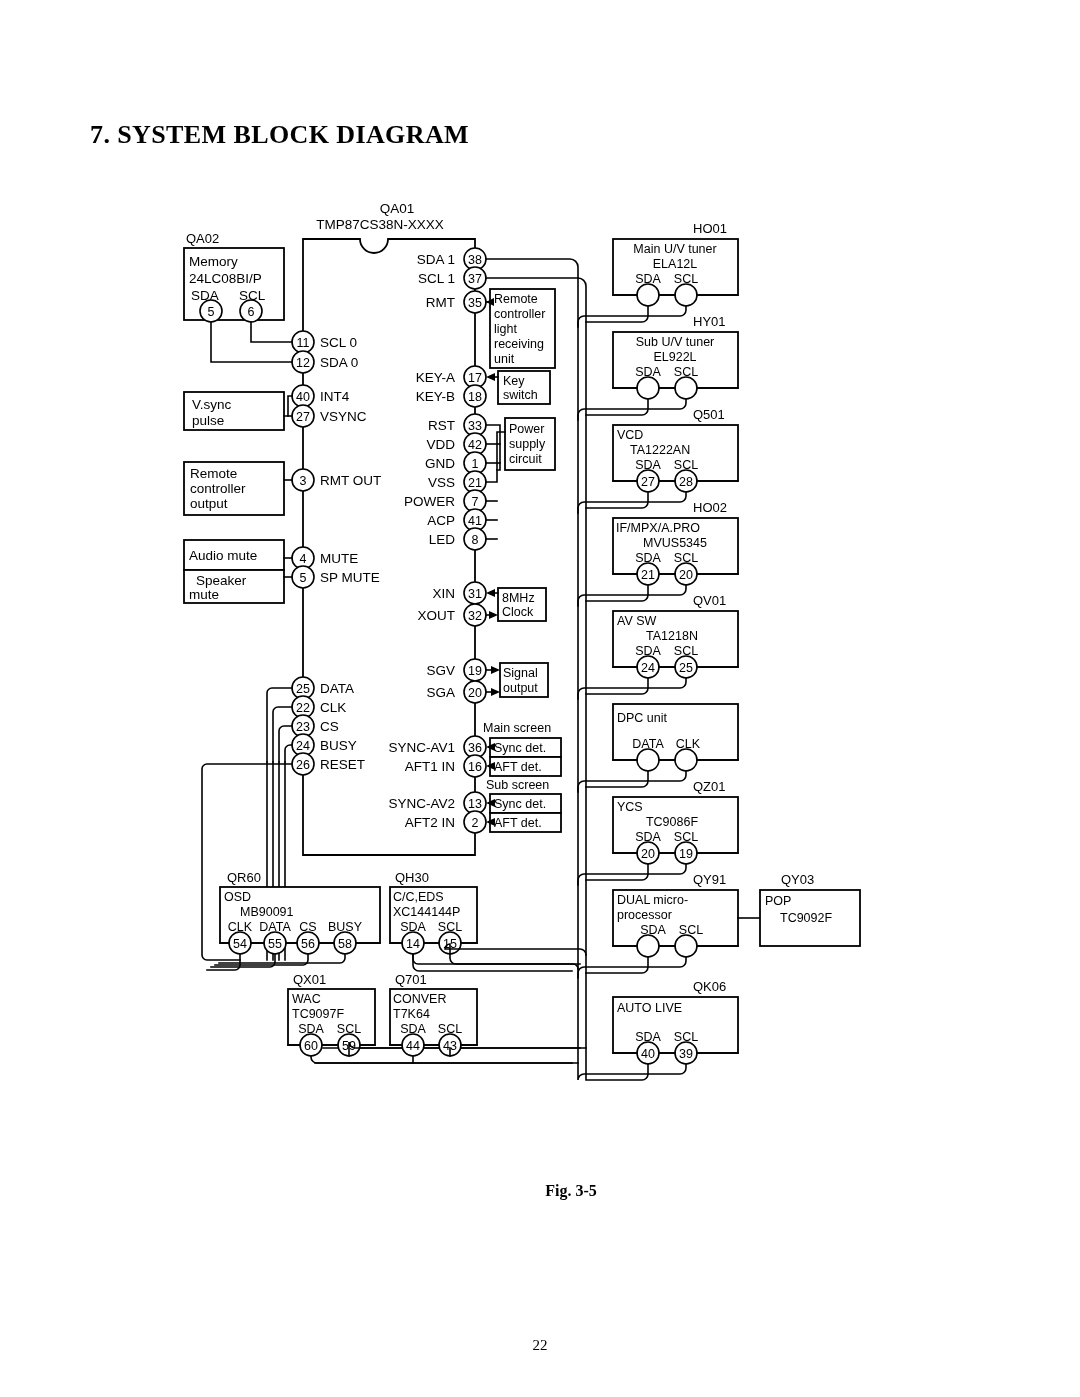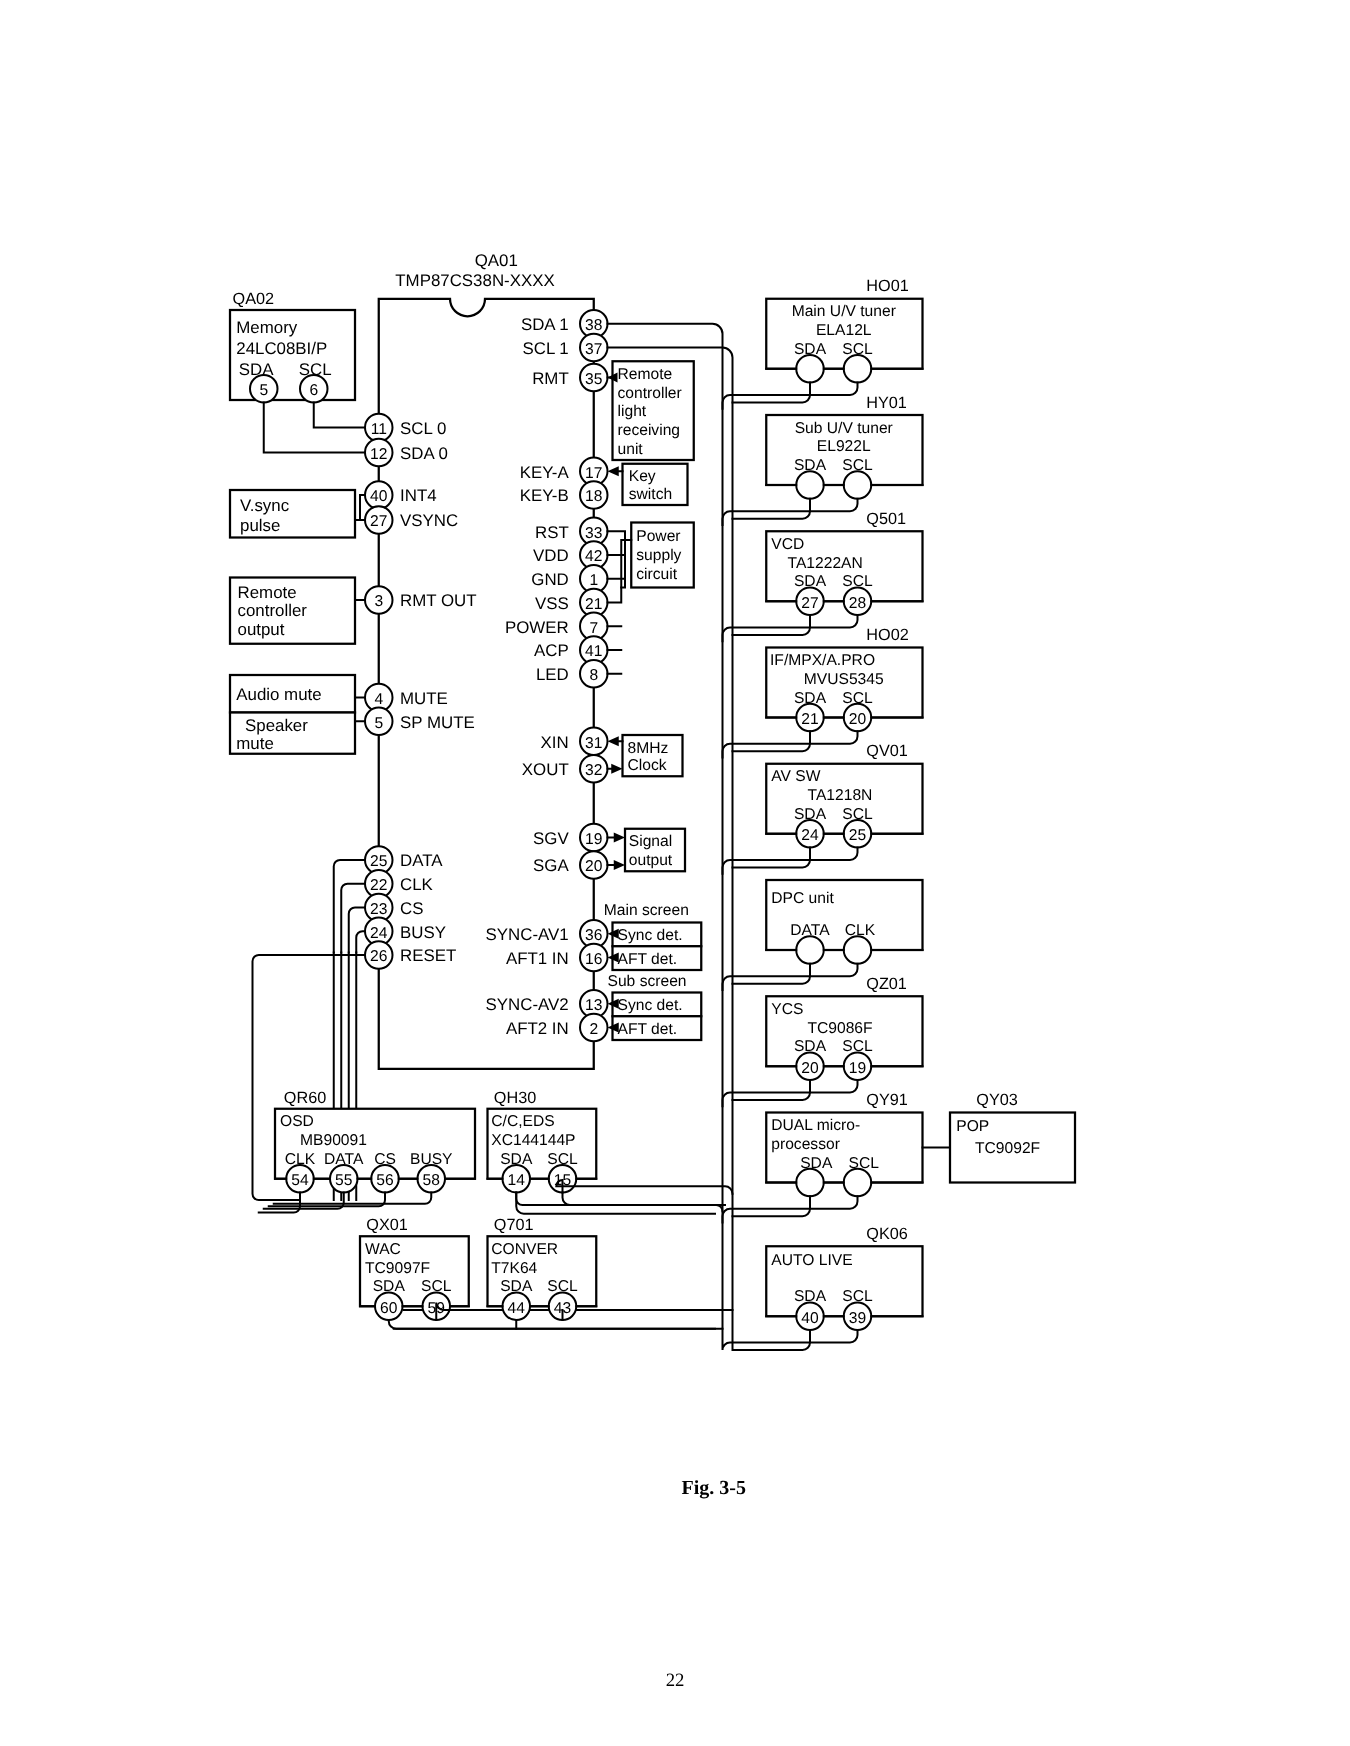--- a/index.html
+++ b/index.html
@@ -89,20 +89,21 @@
   .t-sm { font-size: 12.5px; }
   .t-pin { font-size: 12.5px; }
   .t-ref { font-size: 13px; }
   .anchor-m { text-anchor: middle; }
 </style>
 </head>
 <body>
 
 <div id="page">
 
+  <div class="page-title">7.  SYSTEM BLOCK DIAGRAM</div>
 
   <svg id="diagram" viewBox="0 0 1080 1397">
 
     <g>
       <text class="t" x="397" y="213" text-anchor="middle">QA01</text>
       <text class="t" x="380" y="229" text-anchor="middle">TMP87CS38N-XXXX</text>
 
       <path class="ic-outline" d="M 303 239 L 360 239 A 14 14 0 0 0 388 239 L 475 239 L 475 855 L 303 855 Z"></path>
     </g>
 

